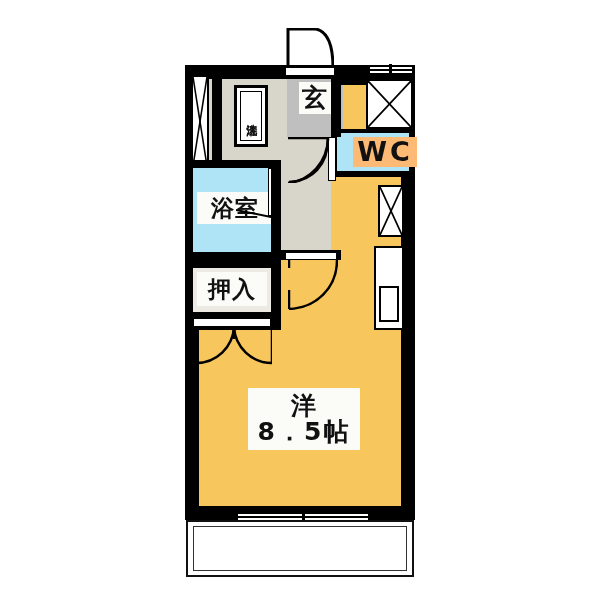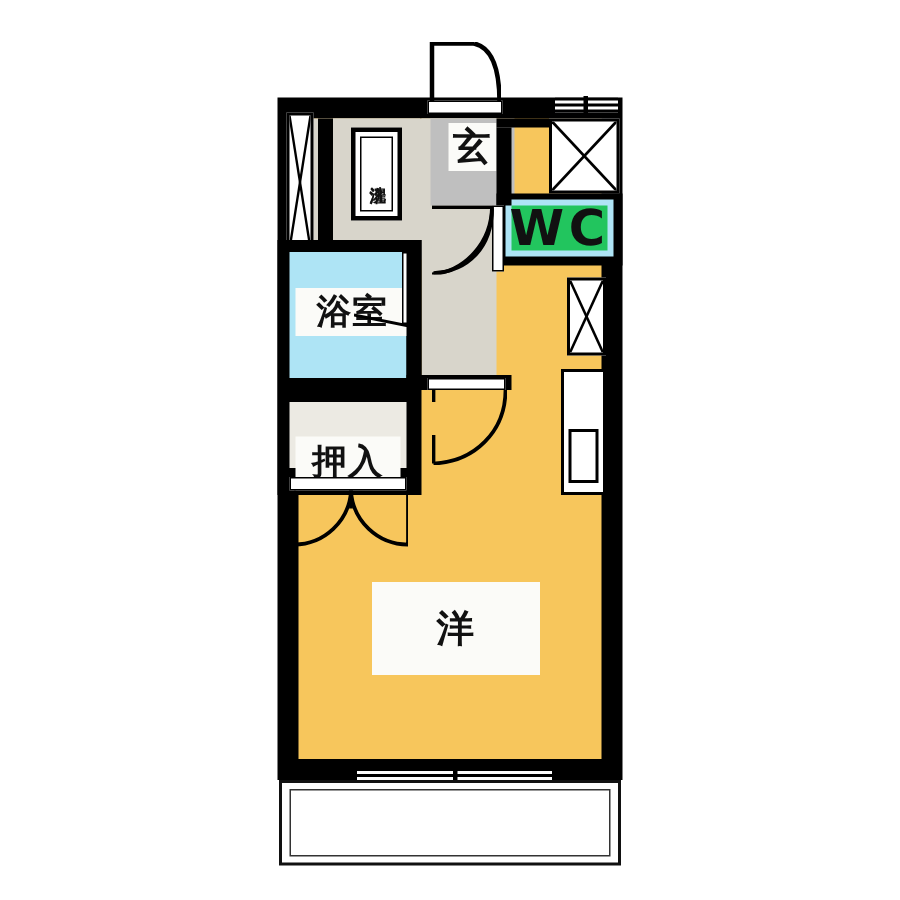--- a/index.html
+++ b/index.html
@@ -40,21 +40,21 @@
     justify-content: center;
     color: #111111;
     font-weight: 700;
     letter-spacing: 1px;
     line-height: 1.05;
     text-align: center;
   }
   .label-box { background: #fbfbf8; }
 
   .lbl-genkan  { font-size: 25px; }
-  .lbl-wc      { font-size: 33px; letter-spacing: 3px; background:#22c55e; }
+  .lbl-wc      { font-size: 27px; letter-spacing: 3px; background:#fdba74;margin-left:12px; }
   .lbl-bath    { font-size: 23px; }
   .lbl-closet  { font-size: 23px; }
   .lbl-washer  { font-size: 11px; writing-mode: vertical-rl; letter-spacing: 1px; }
   .lbl-room    { font-size: 25px; flex-direction: column; }
   .lbl-room .l2{ letter-spacing: 2px; }
   .lbl-veranda { font-size: 26px; letter-spacing: 4px; }
 
   
   .window-x {
     background: #ffffff;
@@ -156,21 +156,21 @@
 
   <div class="abs leaf" style="left:268px; top:168px; width:8px; height:48px;"></div>
   <div class="abs door" style="left:236px; top:196px; width:40px; height:22px;">
     <svg viewBox="0 0 40 22" preserveAspectRatio="none">
       <path d="M40 22 L0 14" stroke="#000" stroke-width="2" fill="none"></path>
     </svg>
   </div>
 
   <div class="abs wall" style="left:185px; top:260px; width:96px; height:70px;"></div>
   <div class="abs closet-fill" style="left:193px; top:268px; width:78px; height:44px;"></div>
-  <div class="abs label label-box lbl-closet" style="left:197px; top:272px; width:70px; height:34px;margin-top:19px;">押入</div>
+  <div class="abs label label-box lbl-closet" style="left:197px; top:272px; width:70px; height:34px;">押入</div>
 
   <div class="abs leaf" style="left:193px; top:318px; width:78px; height:9px;"></div>
   <div class="abs door" style="left:196px; top:327px; width:76px; height:38px;">
     <svg viewBox="0 0 76 38" preserveAspectRatio="none">
       <path d="M0 0 L0 36 A38 38 0 0 0 38 0" stroke="#000" stroke-width="2.5" fill="none"></path>
       <path d="M76 0 L76 36 A38 38 0 0 1 38 0" stroke="#000" stroke-width="2.5" fill="none"></path>
       <line x1="38" y1="0" x2="38" y2="12" stroke="#000" stroke-width="2.5"></line>
     </svg>
   </div>
 
@@ -214,20 +214,21 @@
     </svg>
   </div>
 
   <div class="abs counter" style="left:374px; top:246px; width:30px; height:84px;"></div>
   <div class="abs sink" style="left:379px; top:286px; width:20px; height:36px;"></div>
 
   <div class="abs wall" style="left:404px; top:246px; width:4px; height:84px;"></div>
 
   <div class="abs label label-box lbl-room" style="left:248px; top:388px; width:112px; height:62px;">
     <span class="l1">洋</span>
+    <span class="l2">8．5帖</span>
   </div>
 
   <div class="abs sash" style="left:238px; top:512px; width:130px; height:10px;"></div>
   <div class="abs wall" style="left:302px; top:510px; width:3px; height:14px;"></div>
 
   <div class="abs" style="left:186px; top:520px; width:228px; height:57px; border:2px solid #111; background:#ffffff;"></div>
   <div class="abs" style="left:193px; top:526px; width:214px; height:45px; border:1px solid #333; background:#ffffff;"></div>
 
 </div>
 

